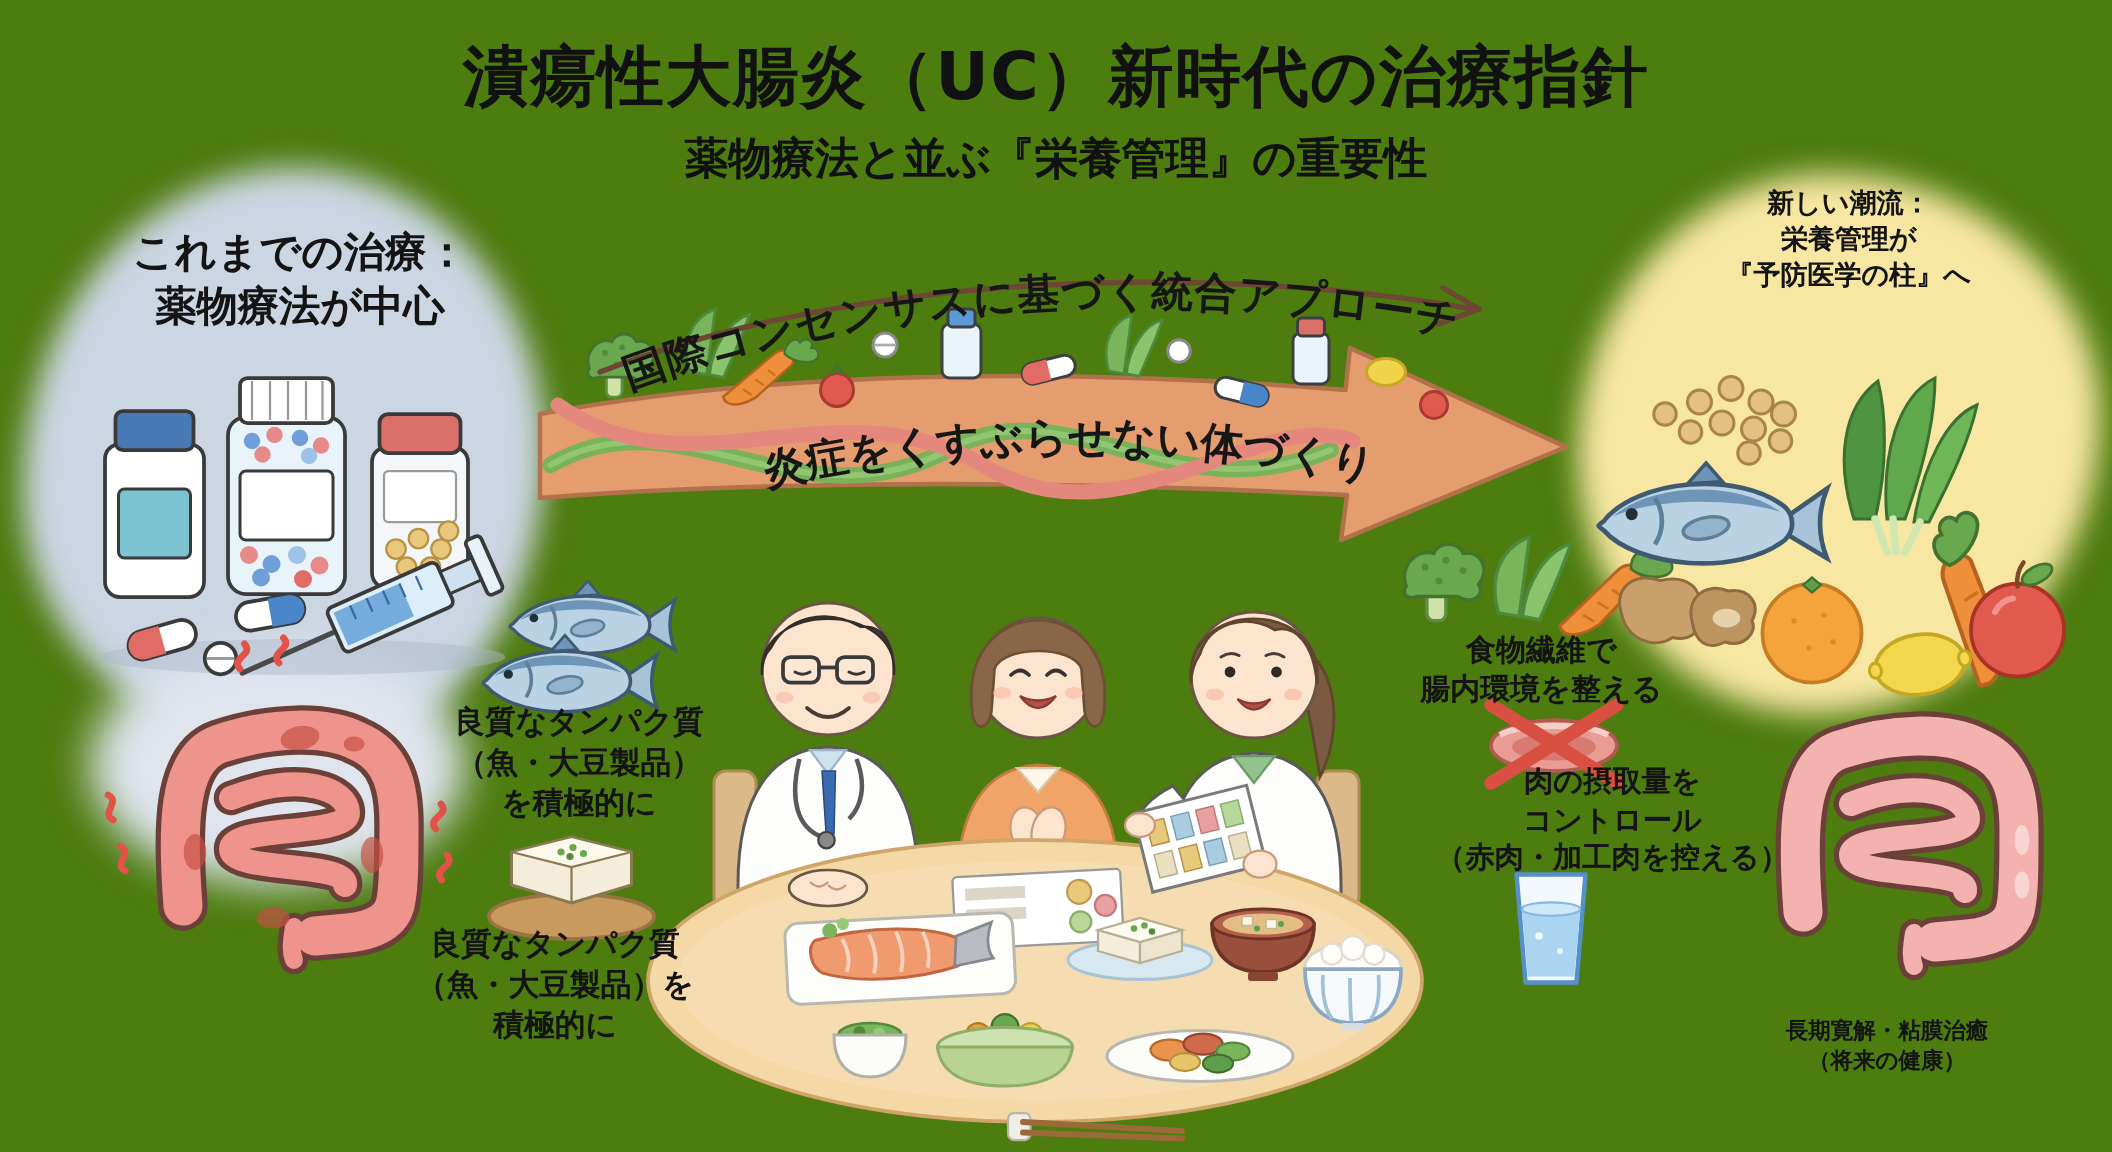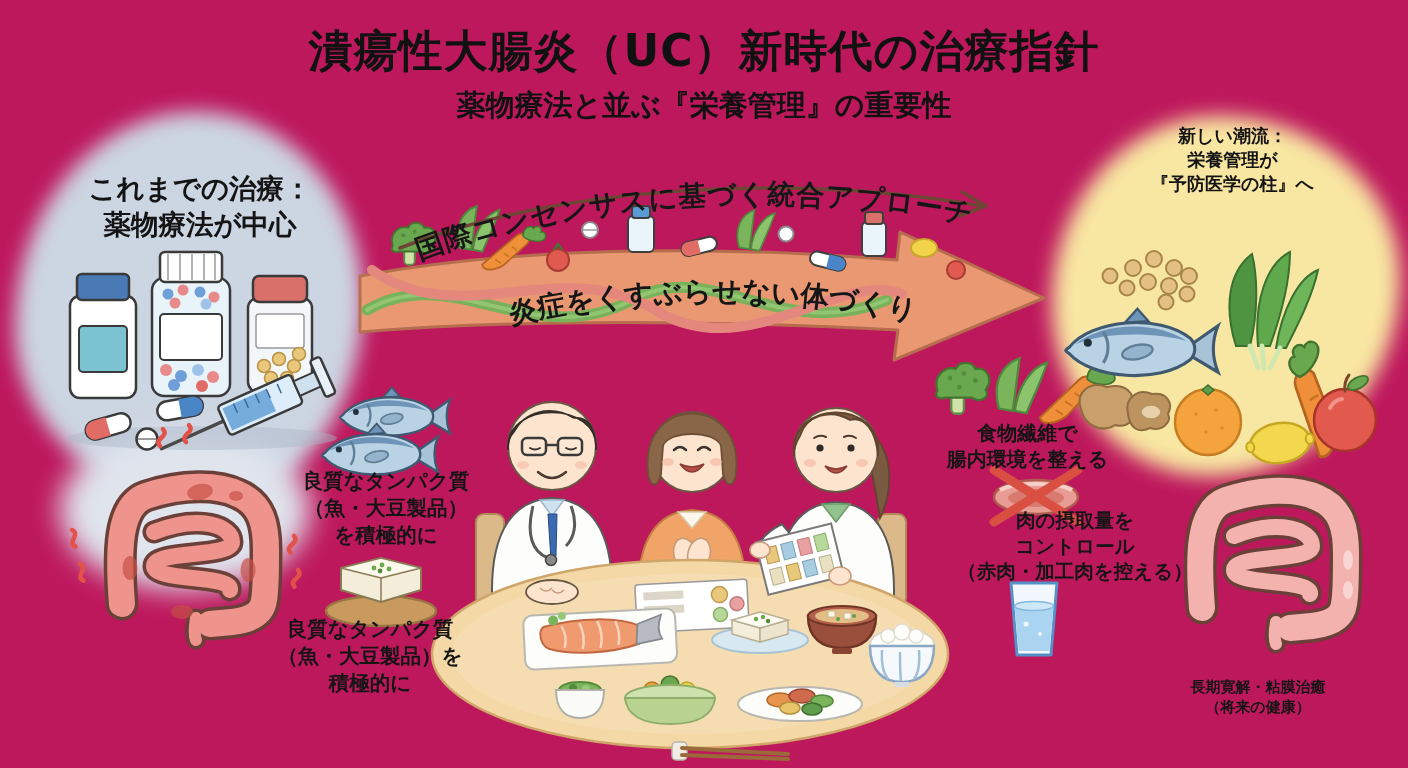--- a/index.html
+++ b/index.html
@@ -1,17 +1,17 @@
 <!DOCTYPE html>
 <html><head>
 <meta charset="utf-8">
 <style>
   html,body{margin:0;padding:0;}
   body{font-family:"DejaVu Sans","Liberation Sans",sans-serif;}
-  #stage{position:relative;width:1408px;height:768px;background:#be185d;overflow:hidden;}
+  #stage{position:relative;width:1408px;height:768px;background:#4d7c0f;overflow:hidden;}
   .blob{position:absolute;filter:blur(10px);z-index:0;}
   .txt{position:absolute;font-weight:700;color:#141414;text-align:center;white-space:pre-line;line-height:1.32;z-index:3;}
   .ttl{position:absolute;left:0;right:0;text-align:center;font-weight:800;color:#111;z-index:3;}
   svg.art{position:absolute;z-index:2;overflow:visible;}
 </style>
 </head>
 <body>
 
 <div id="stage">
 
@@ -58,21 +58,21 @@
       <g id="leaf-shape">
         <path d="M 6,44 C 0,22 8,6 24,0 C 22,16 20,32 18,46 Z" fill="#7ab55c" stroke="#4d8a3d" stroke-width="2"></path>
         <path d="M 20,46 C 22,26 34,8 48,4 C 42,22 34,38 30,48 Z" fill="#8cc46e" stroke="#4d8a3d" stroke-width="2"></path>
       </g>
     </defs>
   </svg>
 
   <div class="ttl" style="top:22px;font-size:44px;letter-spacing:1px;">潰瘍性大腸炎（UC）新時代の治療指針</div>
   <div class="ttl" style="top:86px;font-size:29px;">薬物療法と並ぶ『栄養管理』の重要性</div>
 
-  <div class="txt" style="left:55px;top:150px;width:290px;font-size:27.5px;margin-top:20px;">これまでの治療：
+  <div class="txt" style="left:55px;top:150px;width:290px;font-size:27.5px;">これまでの治療：
 薬物療法が中心</div>
 
   <svg class="art" style="left:52px;top:236px" width="305" height="218" viewBox="0 0 305 218">
     <ellipse cx="150" cy="202" rx="135" ry="12" fill="#aab6c8" opacity="0.45"></ellipse>
     <g>
       <rect x="18" y="60" width="66" height="102" rx="10" fill="#ffffff" stroke="#3a3a3a" stroke-width="2.5"></rect>
       <rect x="25" y="38" width="52" height="26" rx="5" fill="#4a7ab5" stroke="#3a3a3a" stroke-width="2.5"></rect>
       <rect x="27" y="90" width="48" height="46" rx="4" fill="#7cc3d2" stroke="#3a3a3a" stroke-width="2"></rect>
     </g>
     <g>

